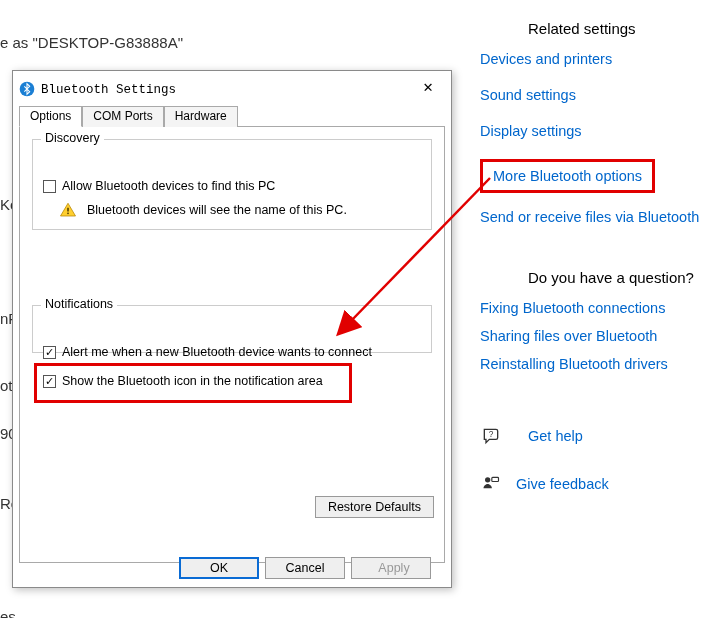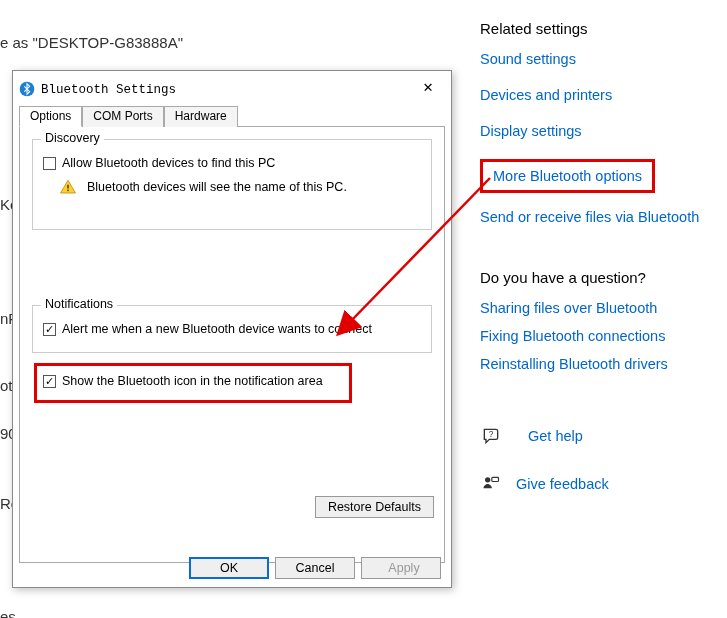--- a/index.html
+++ b/index.html
@@ -22,20 +22,21 @@
       position: absolute;
       left: 480px;
       top: 20px;
       width: 230px;
     }
     .rp-heading {
       font-size: 15px;
       font-weight: 400;
       color: #000;
       margin-bottom: 14px;
+      margin-left: 48px;
     }
     .rp-link {
       display: block;
       color: #0066cc;
       font-size: 14.5px;
       margin-bottom: 20px;
       cursor: pointer;
     }
     .rp-box {
       border: 3px solid #e10000;
@@ -133,20 +134,21 @@
       padding: 0 4px;
       font-size: 12.5px;
     }
     .fs-discovery { top: 12px; height: 91px; }
     .fs-notify { top: 178px; height: 48px; }
     .chk-row {
       display: flex;
       align-items: center;
       font-size: 12.5px;
       margin-bottom: 8px;
+      margin-top: 23px;
     }
     .chk {
       width: 13px; height: 13px;
       border: 1px solid #555;
       margin-right: 6px;
       display: inline-flex;
       align-items: center;
       justify-content: center;
       font-size: 11px;
       line-height: 1;
@@ -168,21 +170,21 @@
       border: 3px solid #e10000;
       padding: 8px 6px;
     }
     .buttons-row {
       position: absolute;
       right: 10px;
       bottom: 44px;
     }
     .bottom-row {
       position: absolute;
-      right: 10px;
+      right: 20px;
       bottom: 8px;
       display: flex;
       gap: 6px;
     }
     .btn {
       min-width: 80px;
       height: 22px;
       border: 1px solid #999;
       background: #efefef;
       font-size: 12.5px;
@@ -211,32 +213,32 @@
 <div class="bg-text" style="left:0;top:34px;">e as "DESKTOP-G83888A"</div>
 <div class="bg-text" style="left:0;top:196px;">Ke</div>
 <div class="bg-text" style="left:0;top:310px;">nP</div>
 <div class="bg-text" style="left:0;top:377px;">ot</div>
 <div class="bg-text" style="left:0;top:425px;">90</div>
 <div class="bg-text" style="left:0;top:495px;">Re</div>
 <div class="bg-text" style="left:0;top:608px;">es</div>
 
 <div class="right-panel">
   <div class="rp-heading">Related settings</div>
+  <span class="rp-link">Devices and printers</span>
   <span class="rp-link">Sound settings</span>
-  <span class="rp-link">Devices and printers</span>
   <span class="rp-link">Display settings</span>
   <div class="rp-box">
     <span class="rp-link">More Bluetooth options</span>
   </div>
   <span class="rp-link">Send or receive files via Bluetooth</span>
 
   <div style="height:24px;"></div>
   <div class="rp-heading">Do you have a question?</div>
+  <span class="rp-link" style="margin-bottom:12px;">Fixing Bluetooth connections</span>
   <span class="rp-link" style="margin-bottom:12px;">Sharing files over Bluetooth</span>
-  <span class="rp-link" style="margin-bottom:12px;">Fixing Bluetooth connections</span>
   <span class="rp-link">Reinstalling Bluetooth drivers</span>
 
   <div style="height:24px;"></div>
   <div class="rp-icon-row">
     <span class="ic">
       <svg viewBox="0 0 24 24" width="20" height="20">
           <path fill="none" stroke="#333" stroke-width="1.6" d="M4 4h14a2 2 0 0 1 2 2v8a2 2 0 0 1-2 2H10l-4 4v-4H4a0 0 0 0 1 0 0V4z"></path>
           <text x="12" y="13" font-size="10" text-anchor="middle" fill="#333">?</text>
         </svg>
     </span>

